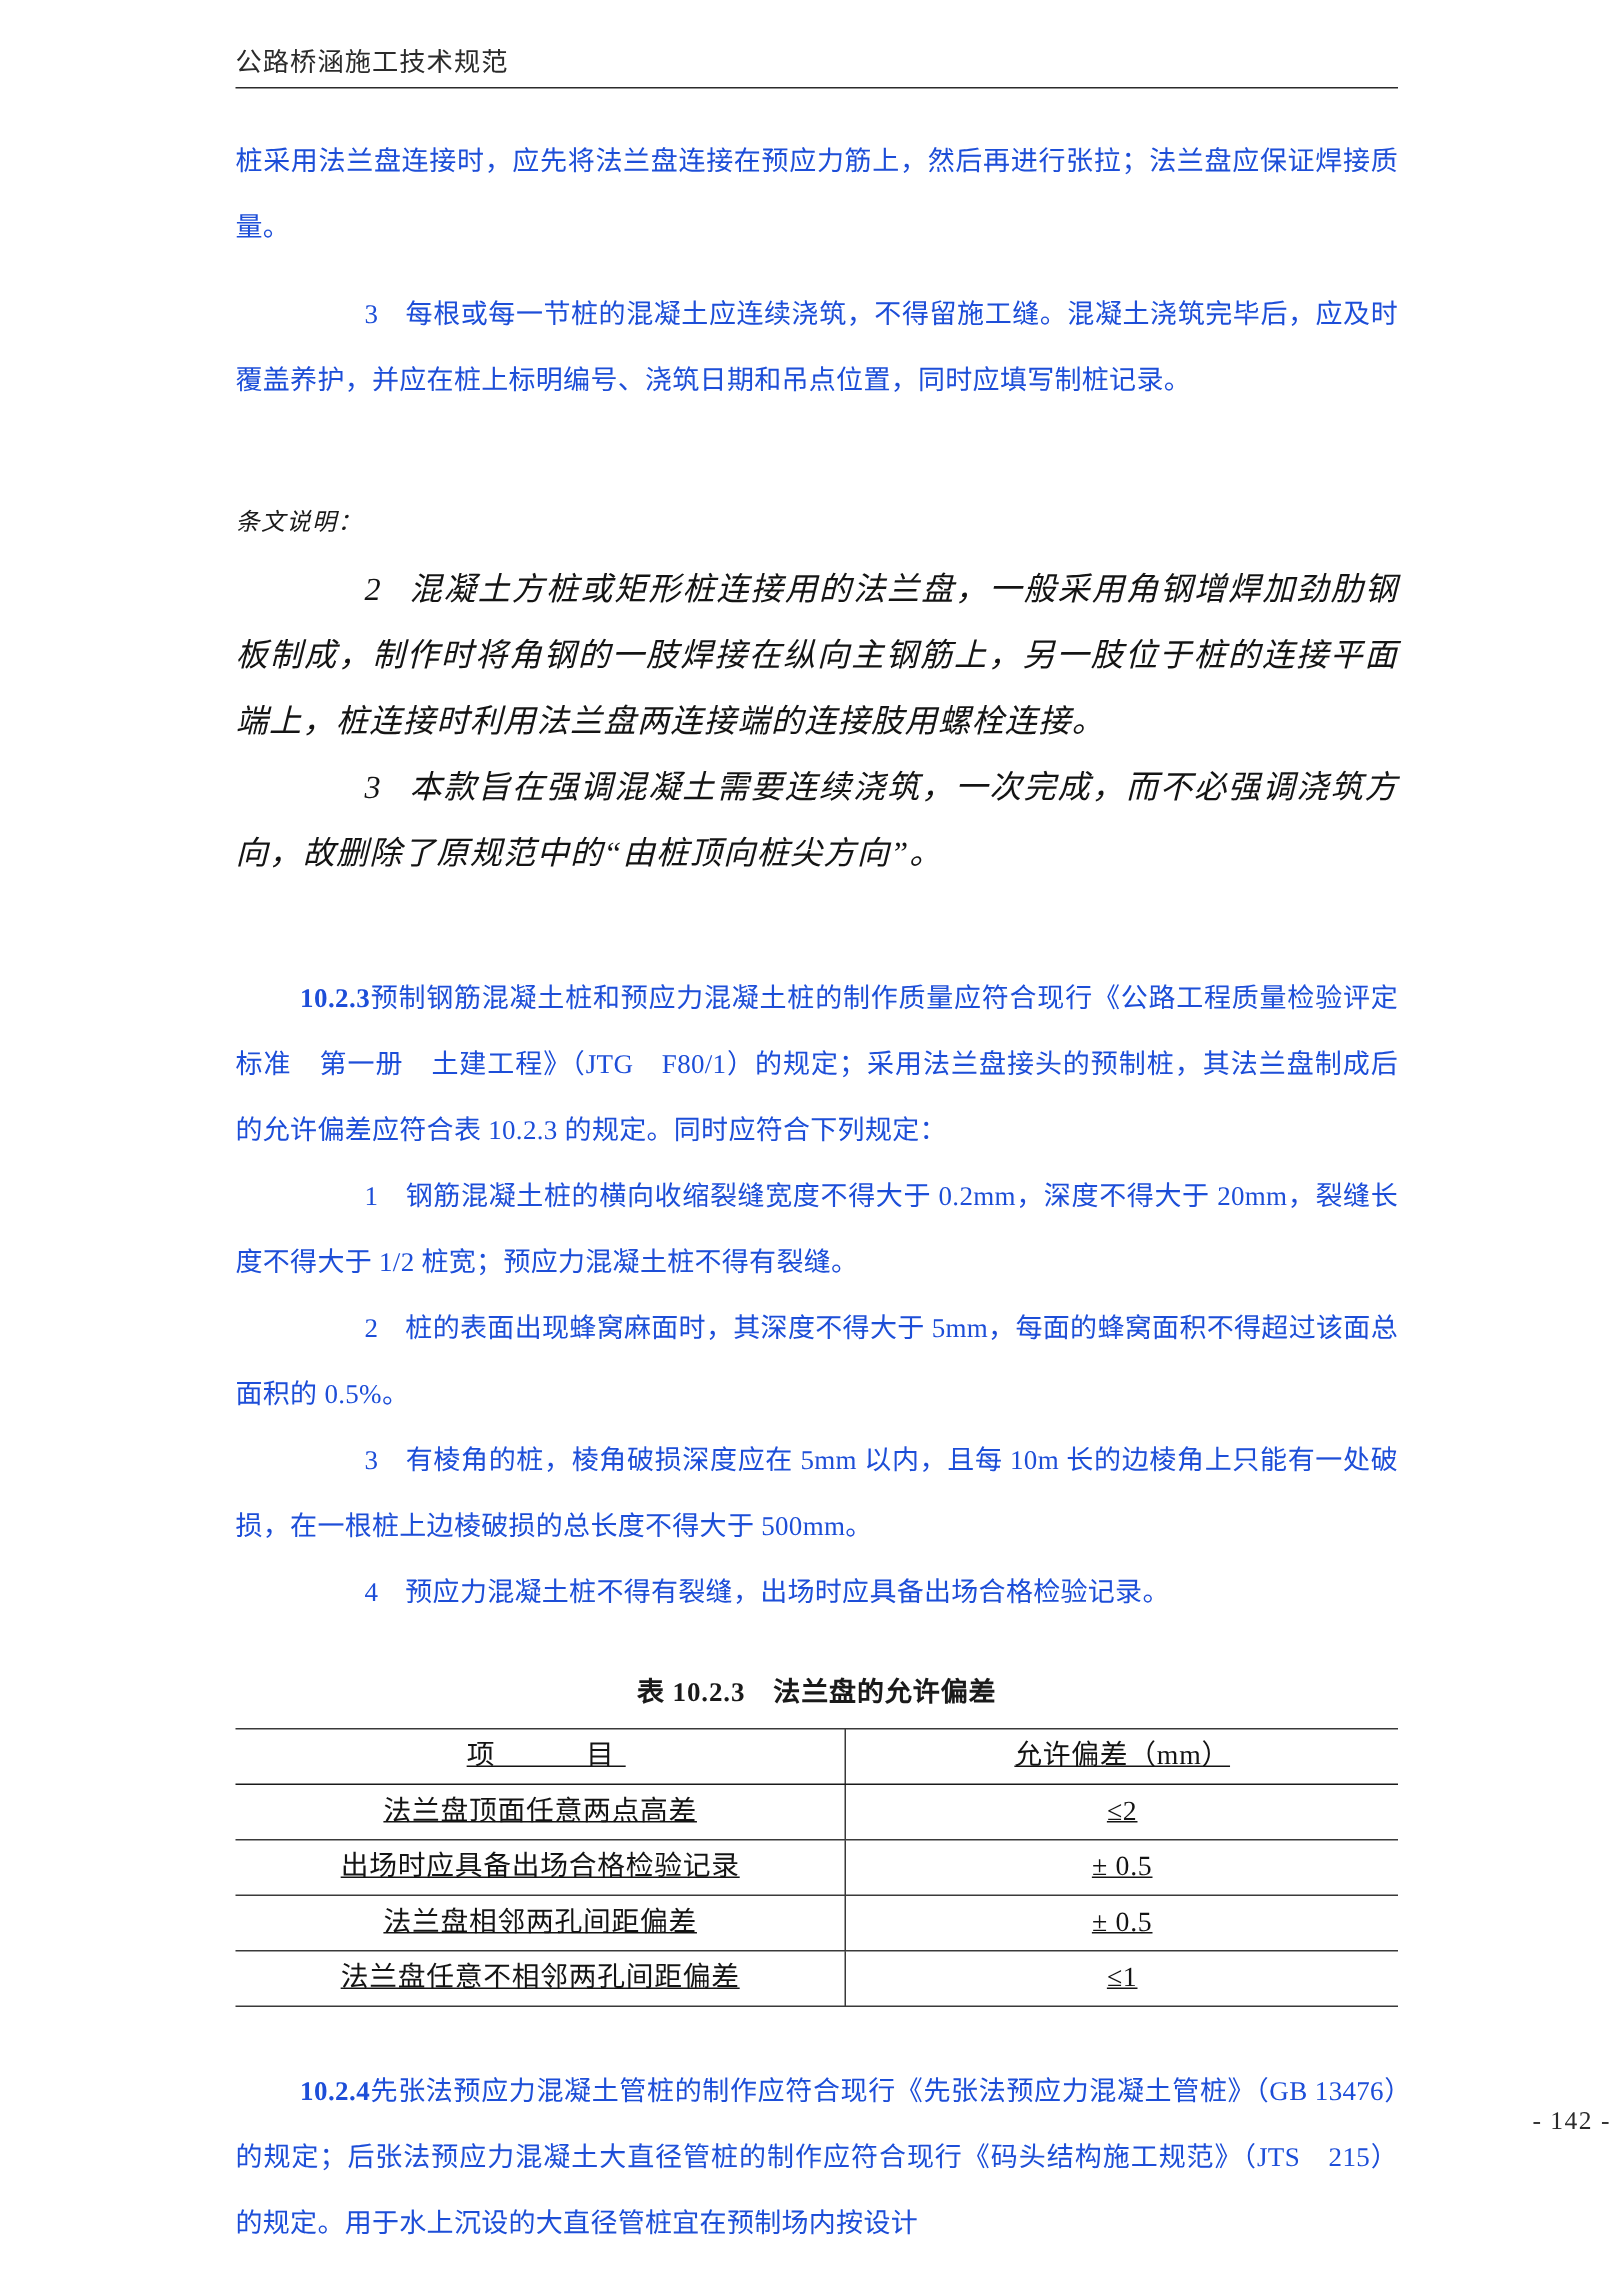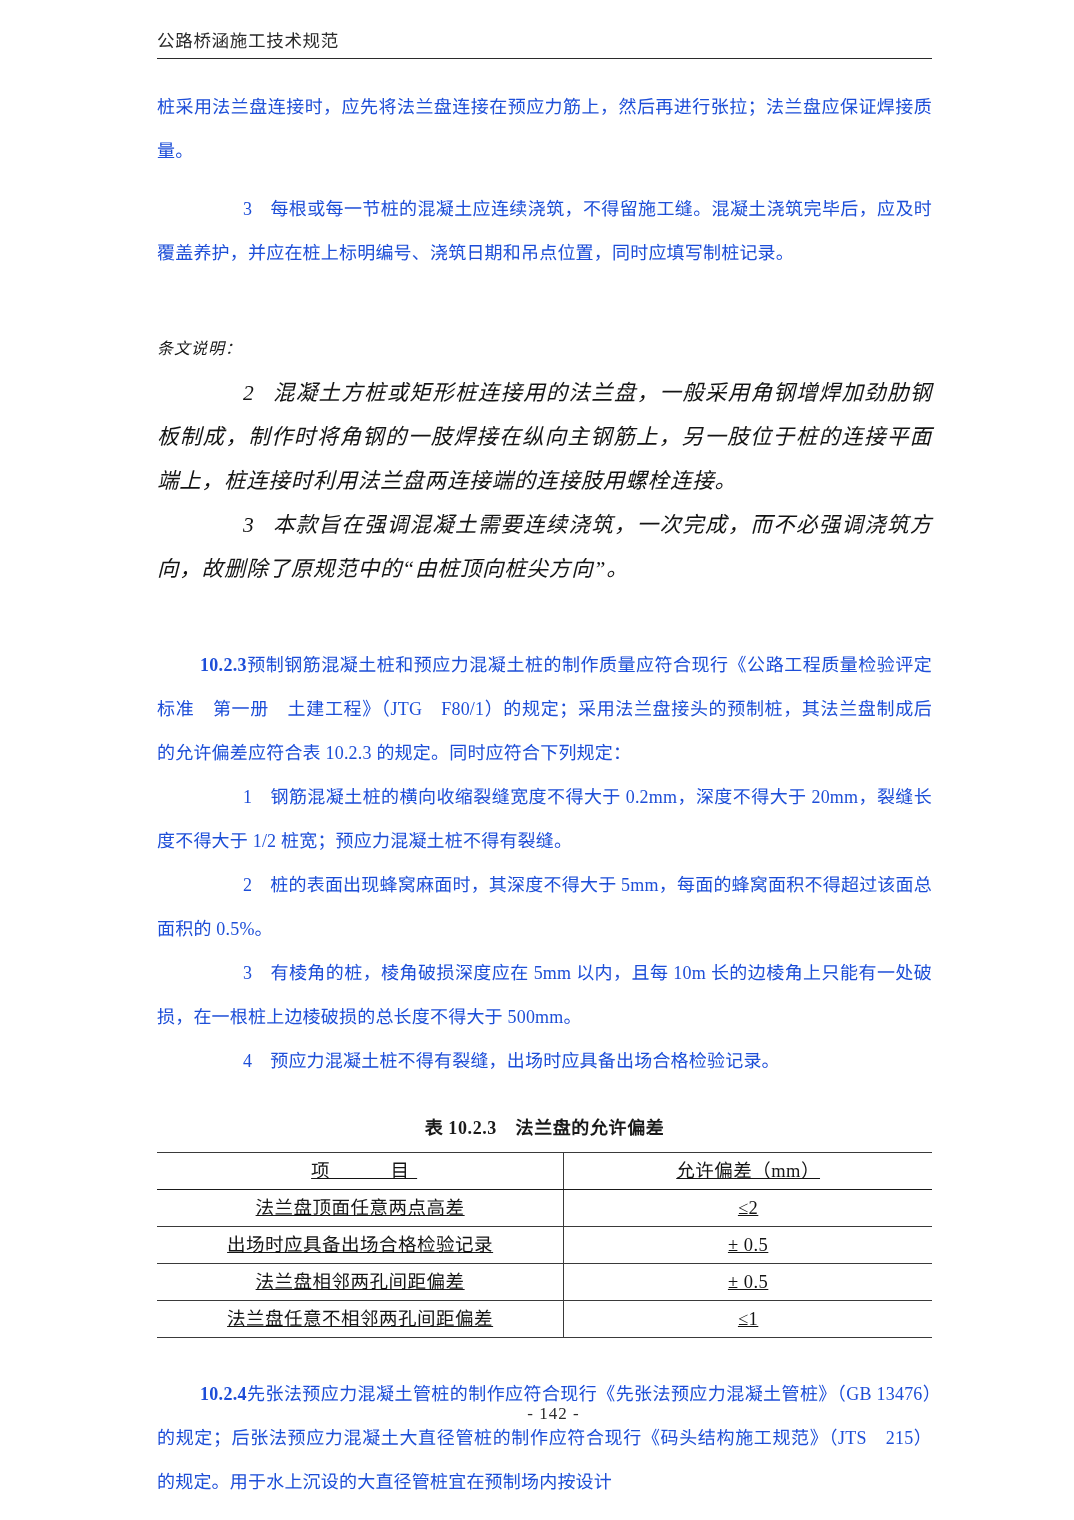--- a/index.html
+++ b/index.html
@@ -136,21 +136,21 @@
   table.spec-table thead th.col-item { letter-spacing: 8px; text-indent: 8px; }
   table.spec-table tbody tr td { border-top: none; }
   table.spec-table tbody tr:last-child td { border-bottom: 1.4px solid #3a3a3a; }
 
   
   .page-footer {
     position: absolute;
     left: 0;
     right: 0;
     top: 1404px;
-    text-align: center;
+    text-align: right;
     font-size: 17px;
     letter-spacing: 1px;
     color: #2b2b2b;
     padding-left: 33px;
   }
 </style>
 </head>
 <body>
 
 <div class="page">

